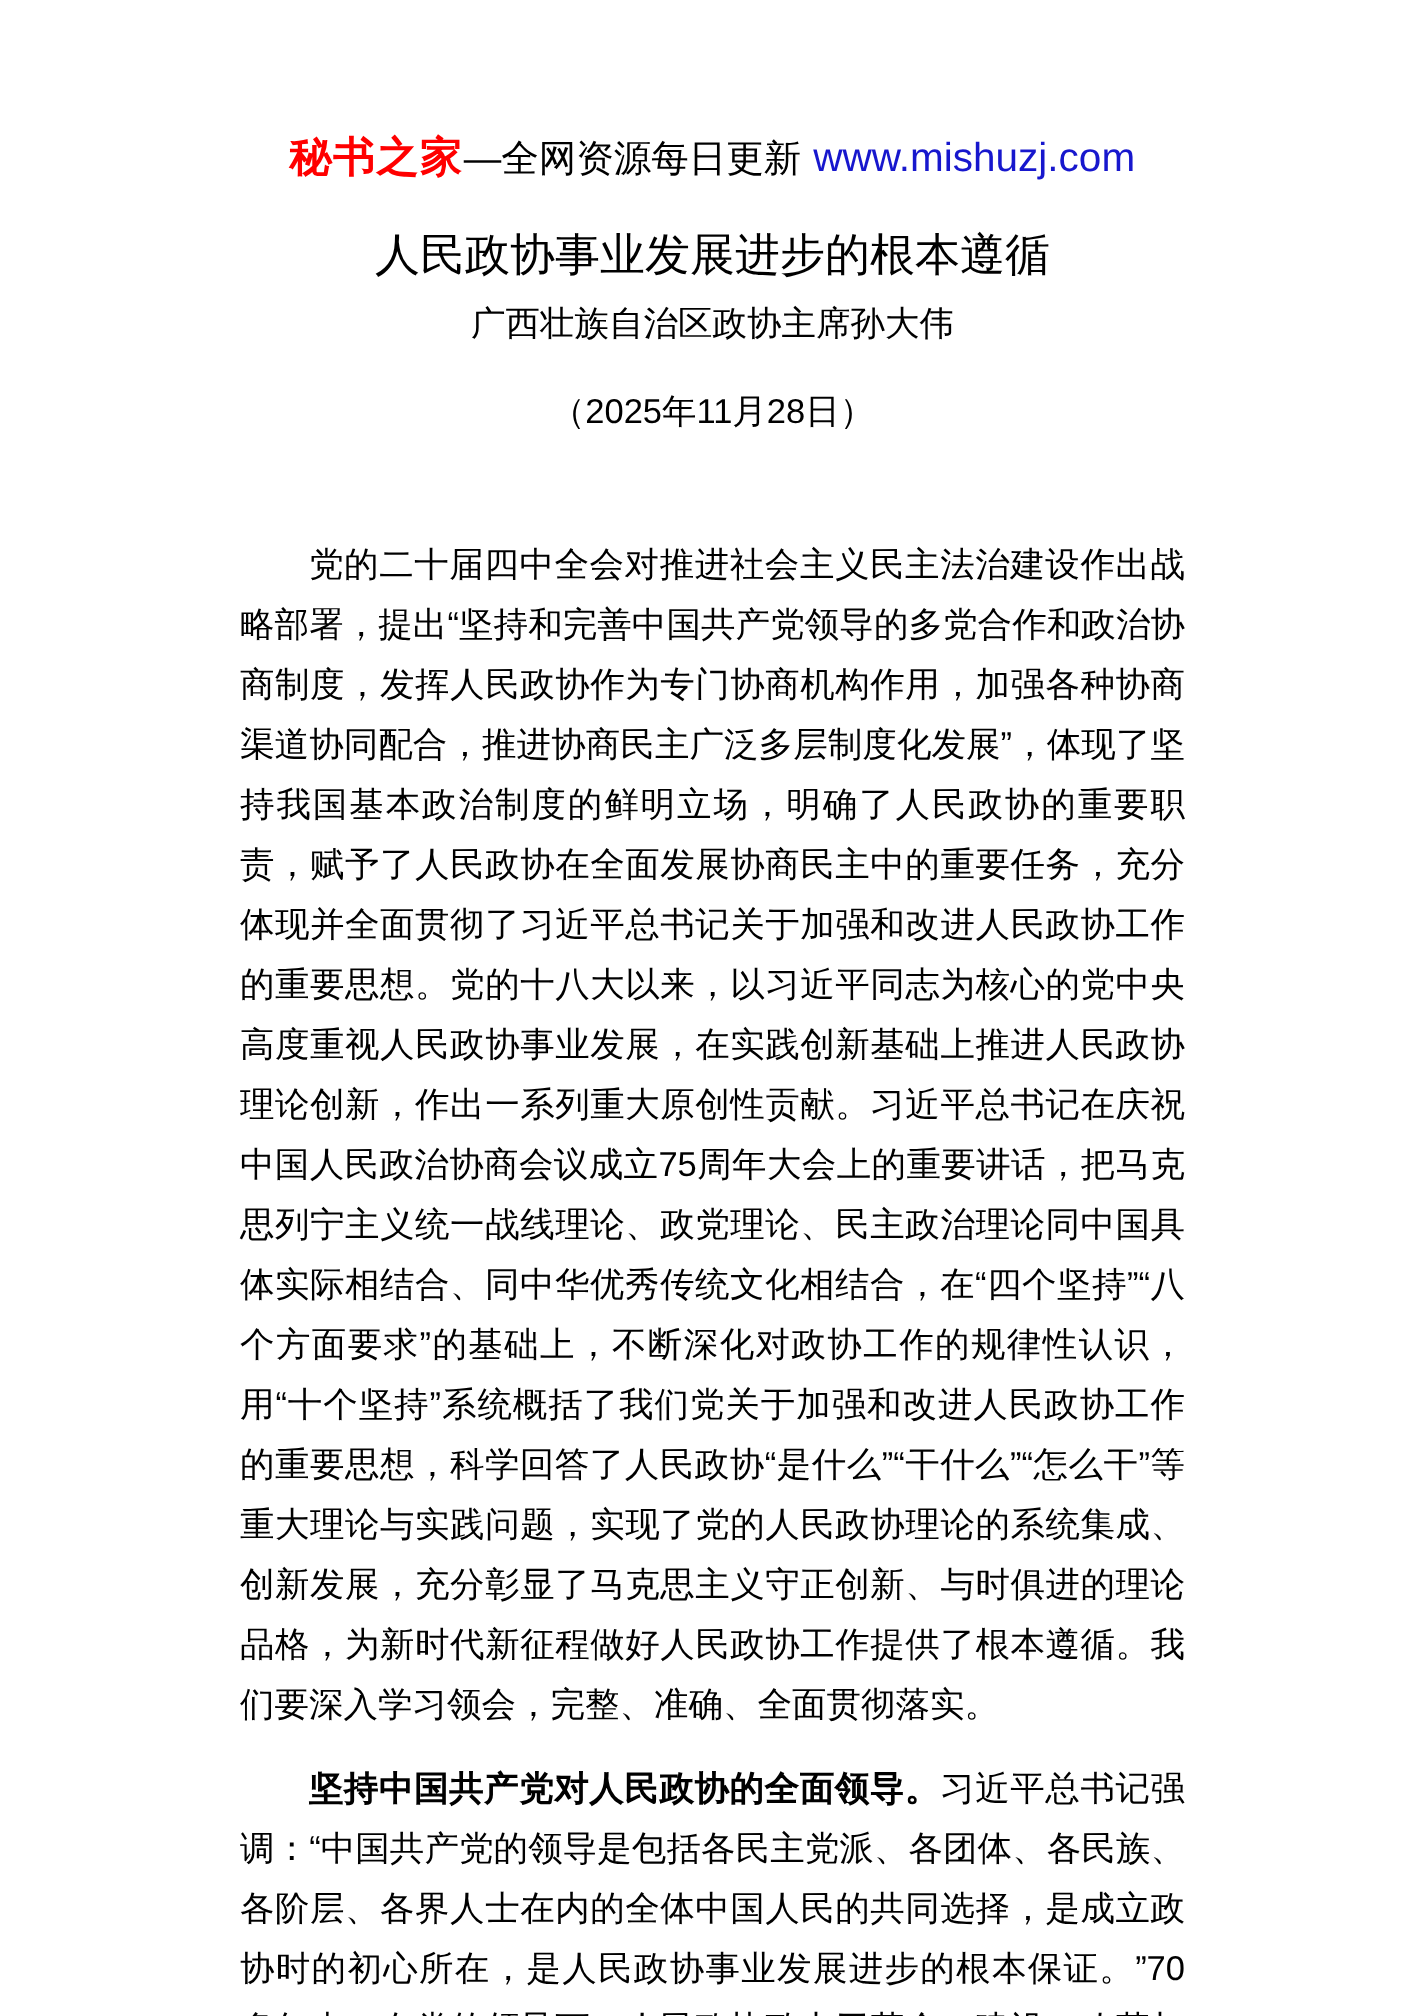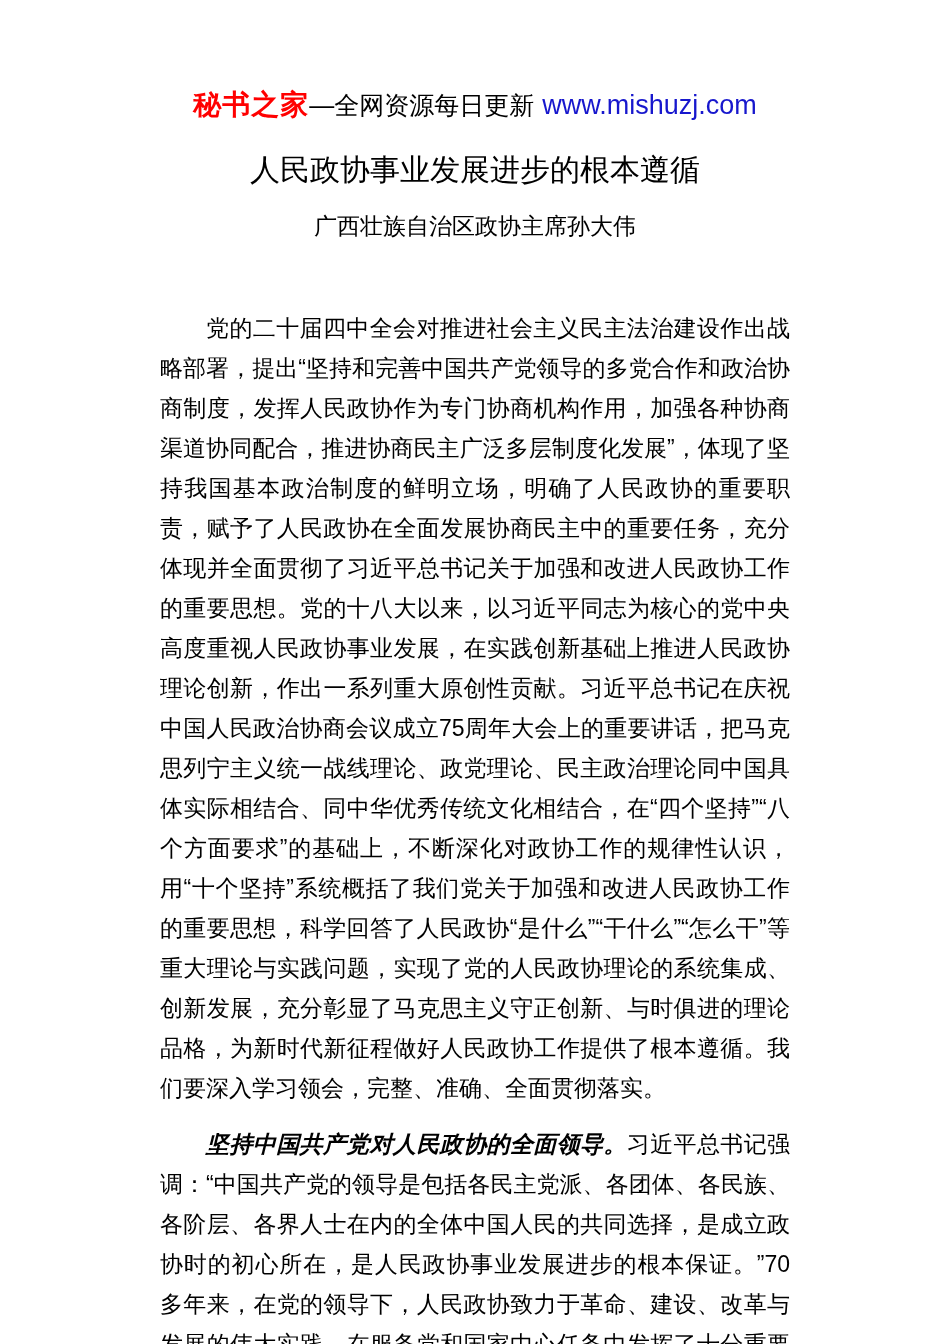--- a/index.html
+++ b/index.html
@@ -38,21 +38,21 @@
     text-decoration: none;
     cursor: pointer;
   }
   .doc-title {
     margin: 26px 0 0 0;
     text-align: center;
     font-size: 30px;
     font-weight: 500;
   }
   .doc-author {
-    margin-top: 20px;
+    margin-top: 9px;
     text-align: center;
     font-size: 23px;
   }
   .doc-date {
     margin-top: 28px;
     text-align: center;
     font-size: 23px;
   }
   .article {
     margin: 66px 88px 0 88px;
@@ -61,36 +61,36 @@
     text-align: justify;
     text-justify: inter-ideograph;
   }
   .article p {
     margin: 16px;
     padding: 0;
     text-indent: 2em;
   }
   .lead-bold {
     font-weight: bold;
-    font-style: italic;
   }
 </style>
 </head>
 <body>
 
 <div class="page">
 
   <div class="site-header">
     <span class="site-name" style="color: rgb(255, 0, 0);">秘书之家</span><span class="site-tagline">—全网资源每日更新</span><a class="site-url" style="color: rgb(23, 23, 205);">www.mishuzj.com</a>
   </div>
 
   <h1 class="doc-title">人民政协事业发展进步的根本遵循</h1>
 
   <div class="doc-author">广西壮族自治区政协主席孙大伟</div>
 
+  <div class="doc-date">（2025年11月28日）</div>
 
   <div class="article">
     <p>
       <span class="para-text">党的二十届四中全会对推进社会主义民主法治建设作出战略部署，提出“坚持和完善中国共产党领导的多党合作和政治协商制度，发挥人民政协作为专门协商机构作用，加强各种协商渠道协同配合，推进协商民主广泛多层制度化发展”，体现了坚持我国基本政治制度的鲜明立场，明确了人民政协的重要职责，赋予了人民政协在全面发展协商民主中的重要任务，充分体现并全面贯彻了习近平总书记关于加强和改进人民政协工作的重要思想。党的十八大以来，以习近平同志为核心的党中央高度重视人民政协事业发展，在实践创新基础上推进人民政协理论创新，作出一系列重大原创性贡献。习近平总书记在庆祝中国人民政治协商会议成立75周年大会上的重要讲话，把马克思列宁主义统一战线理论、政党理论、民主政治理论同中国具体实际相结合、同中华优秀传统文化相结合，在“四个坚持”“八个方面要求”的基础上，不断深化对政协工作的规律性认识，用“十个坚持”系统概括了我们党关于加强和改进人民政协工作的重要思想，科学回答了人民政协“是什么”“干什么”“怎么干”等重大理论与实践问题，实现了党的人民政协理论的系统集成、创新发展，充分彰显了马克思主义守正创新、与时俱进的理论品格，为新时代新征程做好人民政协工作提供了根本遵循。我们要深入学习领会，完整、准确、全面贯彻落实。</span>
     </p>
     <p>
       <span class="lead-bold">坚持中国共产党对人民政协的全面领导。</span><span class="para-text">习近平总书记强调：“中国共产党的领导是包括各民主党派、各团体、各民族、各阶层、各界人士在内的全体中国人民的共同选择，是成立政协时的初心所在，是人民政协事业发展进步的根本保证。”70多年来，在党的领导下，人民政协致力于革命、建设、改革与发展的伟大实践，在服务党和国家中心任务中发挥了十分重要的作用。历史和实践充分证明，只有坚持党的全面领导，人民政协才能始终沿着正确政治方向前进，在党和国家事业发展中充分发挥优势作用。新时代新征程上，我们要坚</span>
     </p>
   </div>
 

